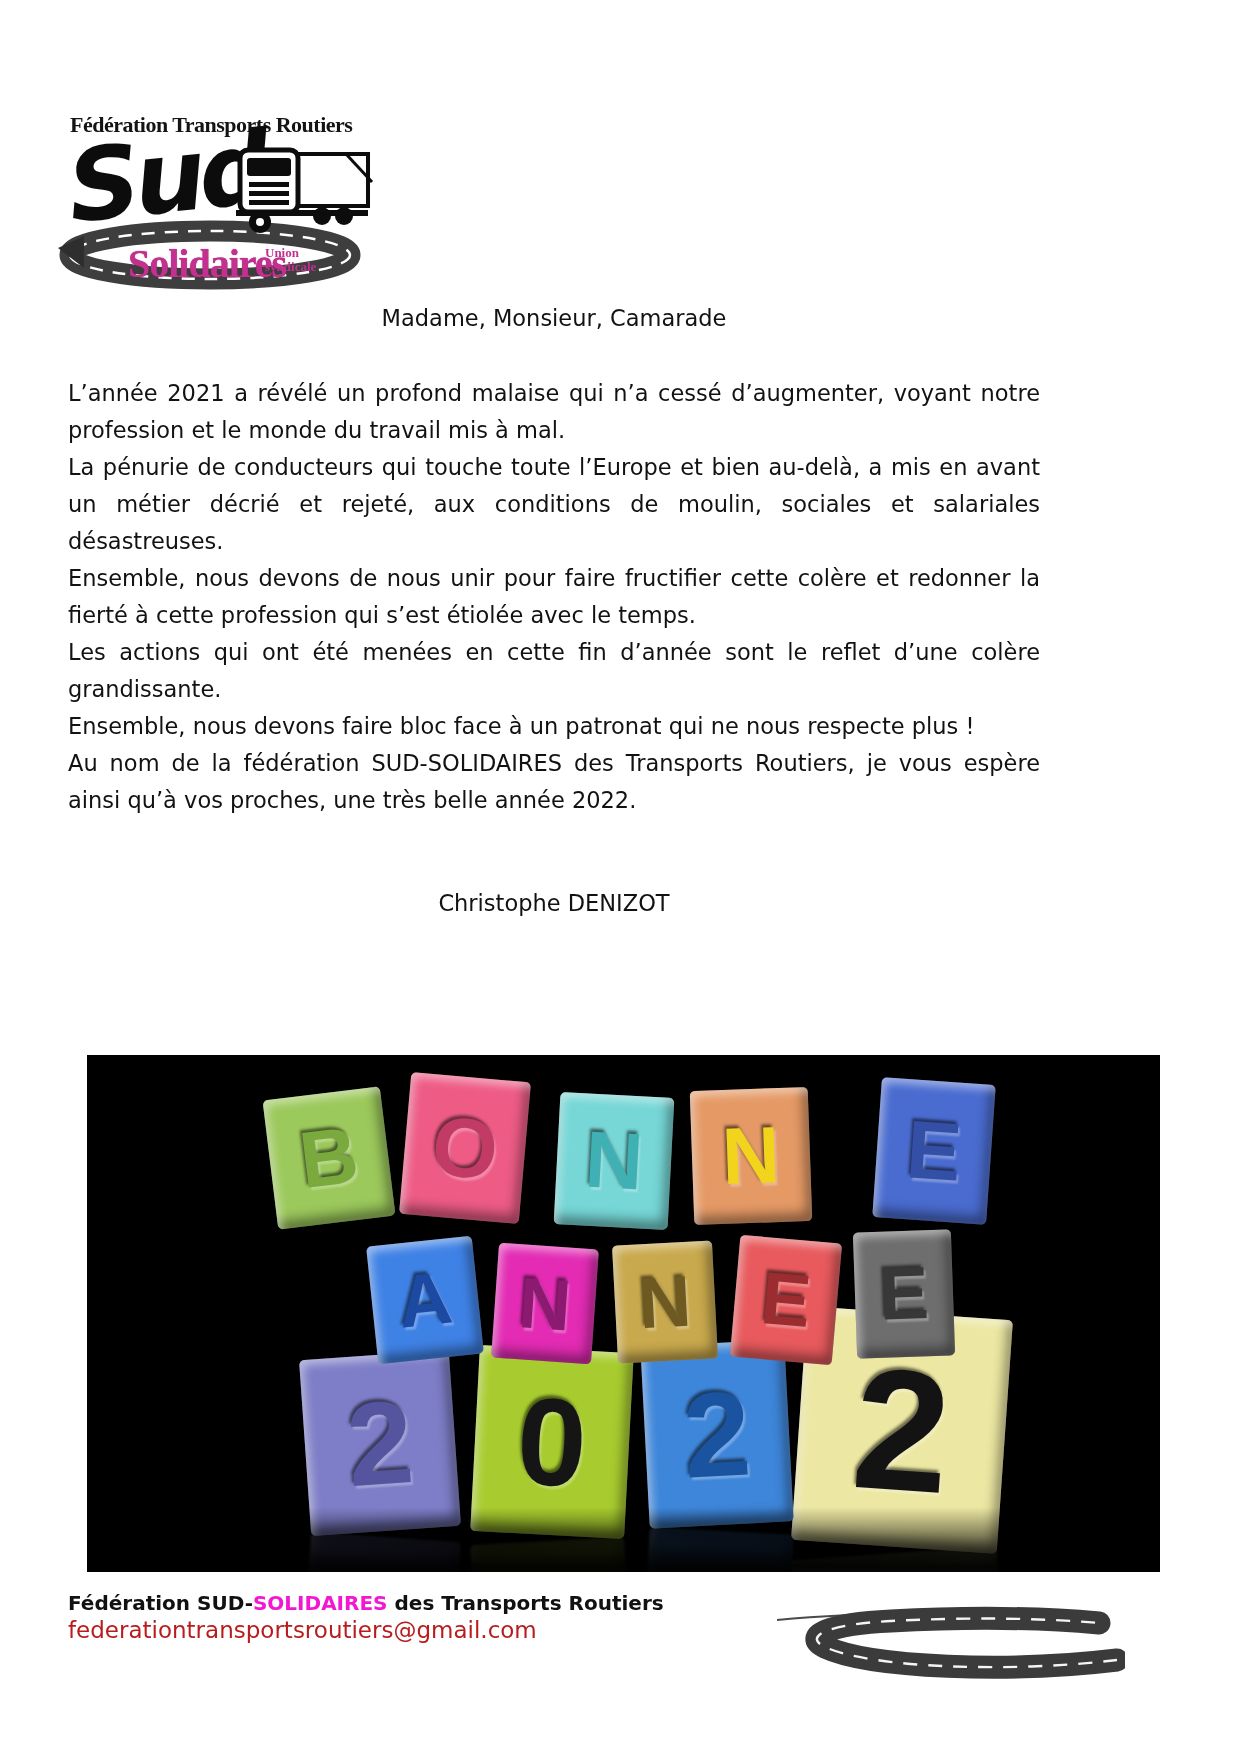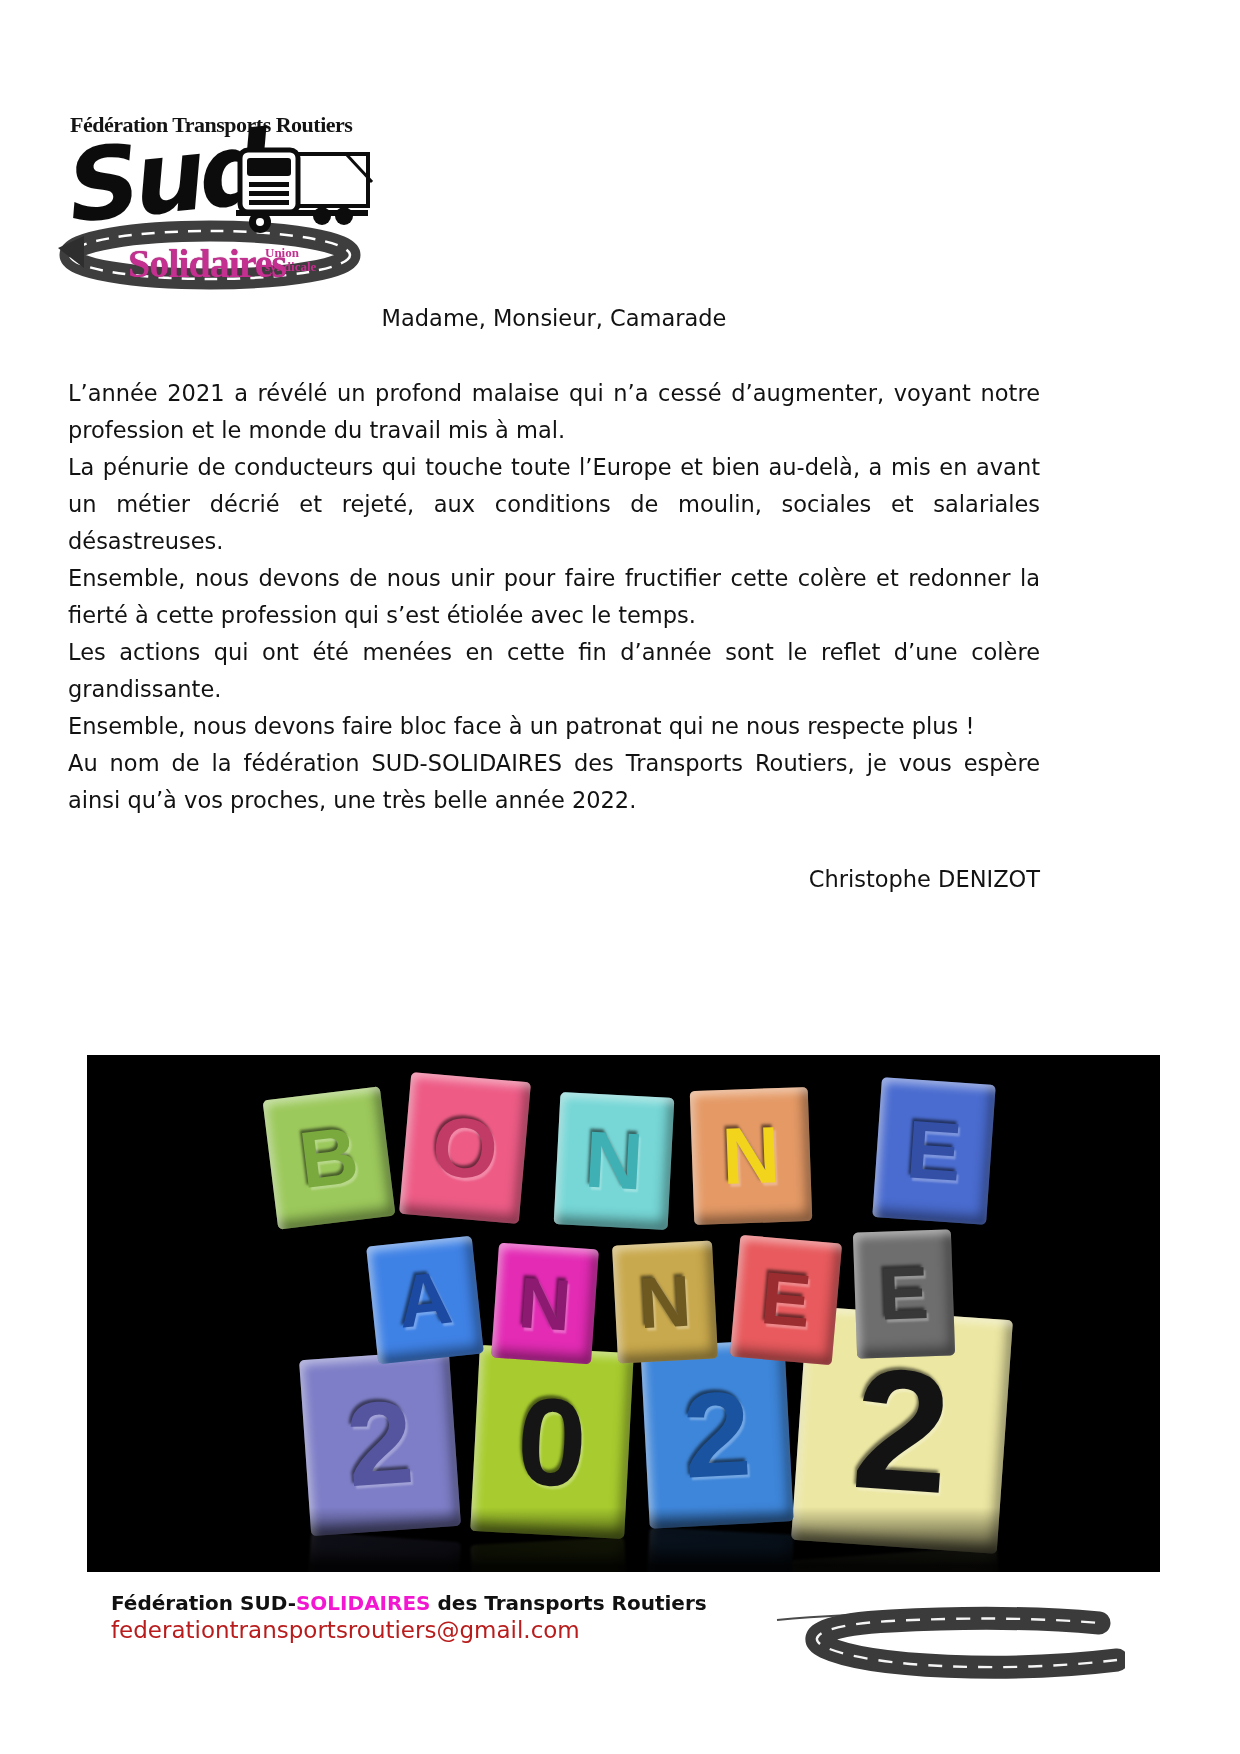--- a/index.html
+++ b/index.html
@@ -32,21 +32,21 @@
     font-family:"Liberation Serif",serif;font-weight:bold;font-size:40px;
     color:#c43090;text-shadow:0 0 1px #7e1c5c;letter-spacing:-1px;
   }
   
   .letter-body{
     position:absolute;left:68px;top:300px;width:972px;
     font-size:22.5px;line-height:37px;text-align:justify;color:#121212;
   }
   .letter-body p{margin:0;}
   .letter-body p.salutation{margin-bottom:38px;text-align:center;}
-  .letter-body p.sig-name{margin-top:42px;text-align:right;}
+  .letter-body p.sig-name{margin-top:66px;text-align:center;}
   .letter-body p.sig-title{text-align:left;}
   
   .greeting-image{
     position:absolute;left:87px;top:1055px;width:1073px;height:517px;
     background:#000;overflow:hidden;
   }
   .block{
     position:absolute;border-radius:5px;
     display:flex;align-items:center;justify-content:center;
     box-shadow:inset 4px 5px 9px rgba(255,255,255,.48),
@@ -55,21 +55,21 @@
   .block span{
     font-family:"Liberation Sans",sans-serif;font-weight:bold;line-height:1;
     text-shadow:2px 3px 2px rgba(255,255,255,.28), -2px -3px 3px rgba(0,0,0,.55);
   }
   .block.reflection{opacity:.30;filter:blur(1px);}
   .reflection-fade{
     position:absolute;left:0;top:452px;width:1073px;height:65px;z-index:6;
     background:linear-gradient(to bottom, rgba(0,0,0,0), rgba(0,0,0,.92) 90%);
   }
   
-  .footer{position:absolute;left:68px;top:1590px;width:700px;margin-left:43px;}
+  .footer{position:absolute;left:68px;top:1590px;width:700px;}
   .footer-line1{font-weight:bold;font-size:20px;line-height:27px;color:#111;}
   .footer-line1 .magenta{color:#f218d2;}
   .footer-line2{font-size:19px;line-height:27px;color:#111;}
   .footer-line2 .phone{margin-left:26px;}
   .footer-line3{font-size:23px;line-height:27px;color:#b91c1c;}
   .footer-road{position:absolute;left:765px;top:1598px;width:360px;height:85px;}
 </style>
 </head>
 <body>
 

